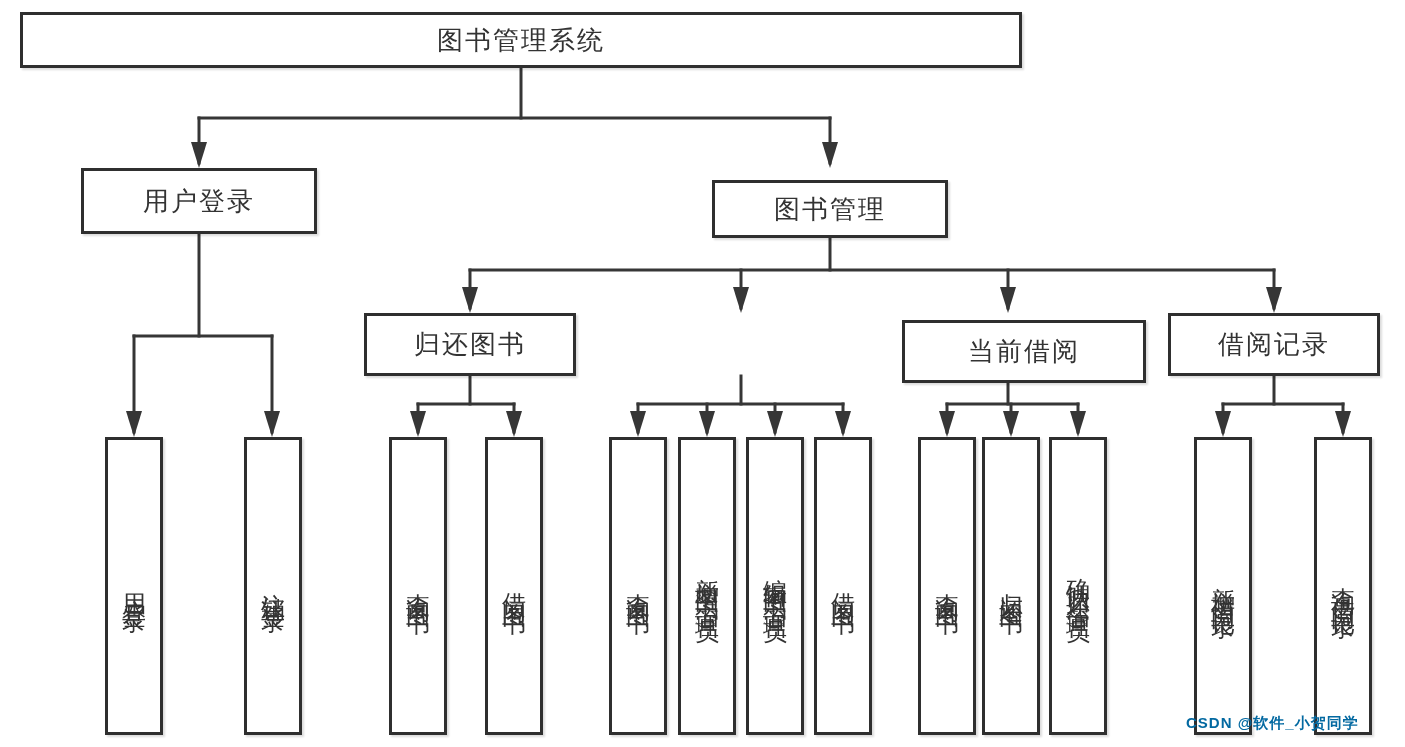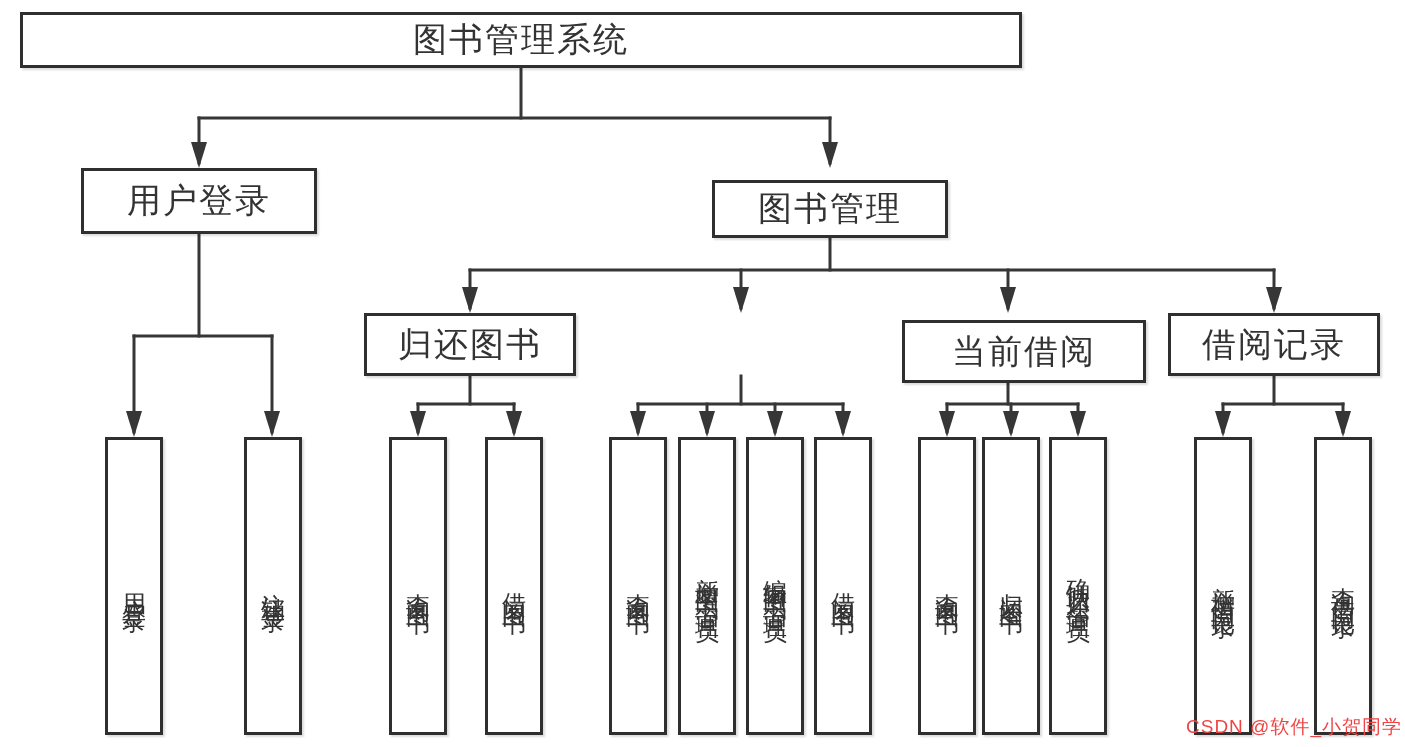--- a/index.html
+++ b/index.html
@@ -27,44 +27,45 @@
     border: 3px solid #2f2f2f;
     display: flex;
     align-items: center;
     justify-content: center;
     z-index: 2;
     box-shadow: 2px 2px 2px rgba(0,0,0,0.14);
     color: #333333;
   }
 
   .node .lbl {
-    font-size: 34px;
+    font-size: 26px;
     letter-spacing: 2px;
     color: #333333;
     white-space: nowrap;
   }
 
   .leaf .lbl {
     writing-mode: vertical-rl;
     text-orientation: mixed;
     font-size: 24px;
     letter-spacing: 6px;
     line-height: 1;
     white-space: nowrap;
   }
 
   .watermark {
     position: absolute;
     left: 1186px;
     top: 714px;
-    font-size: 19px;
-    color: #ef4444;
+    font-size: 15px;
+    color: #0369a1;
     z-index: 5;
     white-space: nowrap;
     letter-spacing: 1px;
+    font-weight: bold;
   }
 </style>
 </head>
 <body>
 
 <div class="canvas">
 
   <svg class="wires" viewBox="0 0 1405 747" xmlns="http://www.w3.org/2000/svg">
     <g stroke="#363636" stroke-width="3" fill="none" stroke-linecap="square">
 

